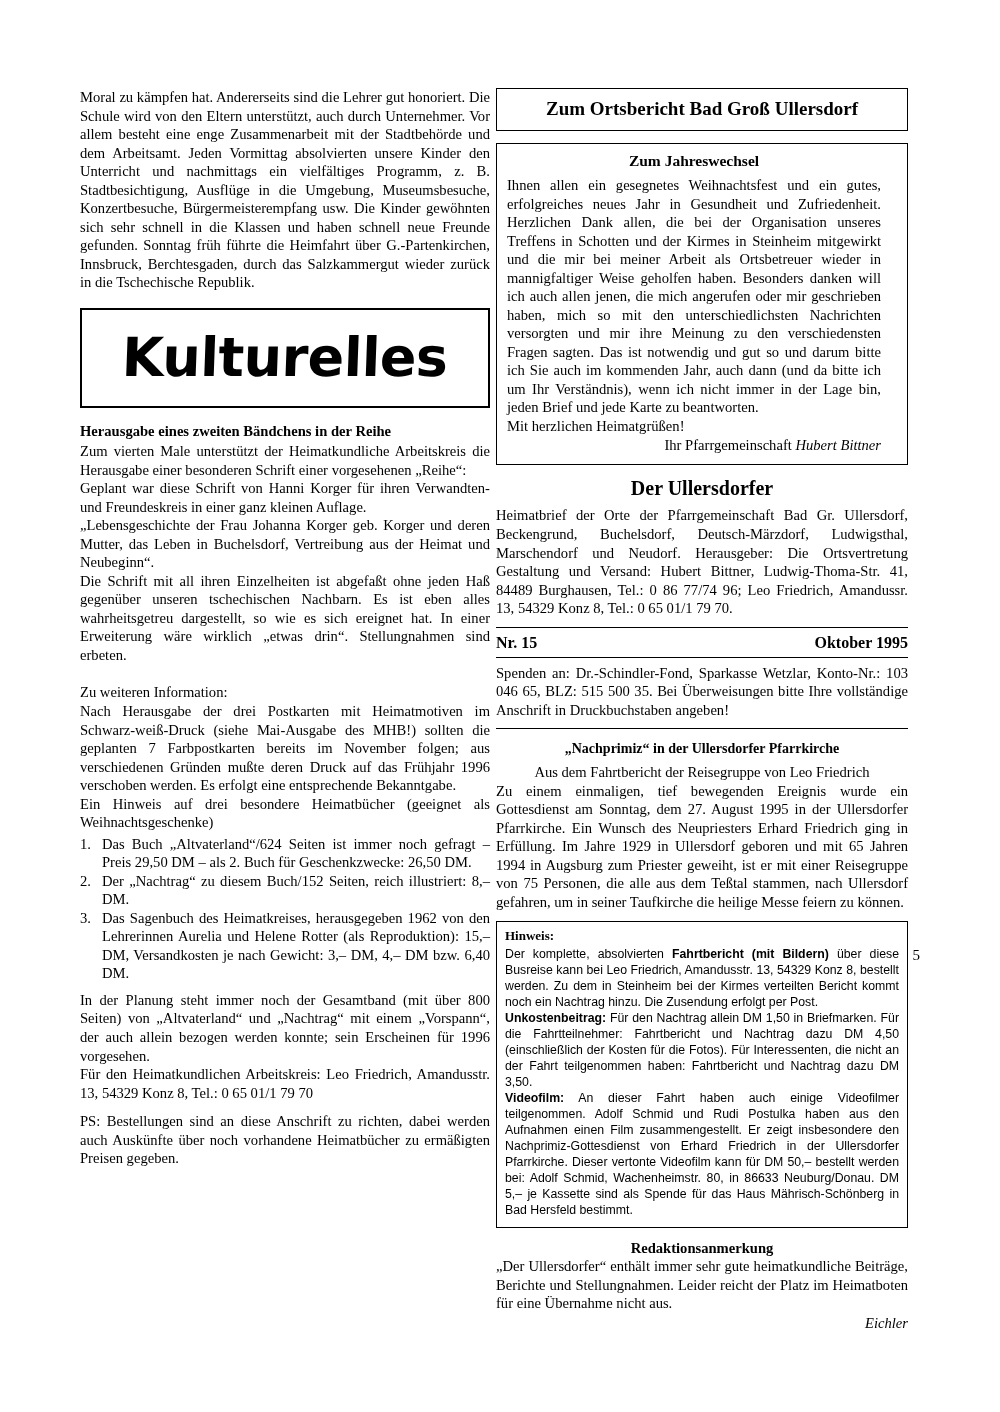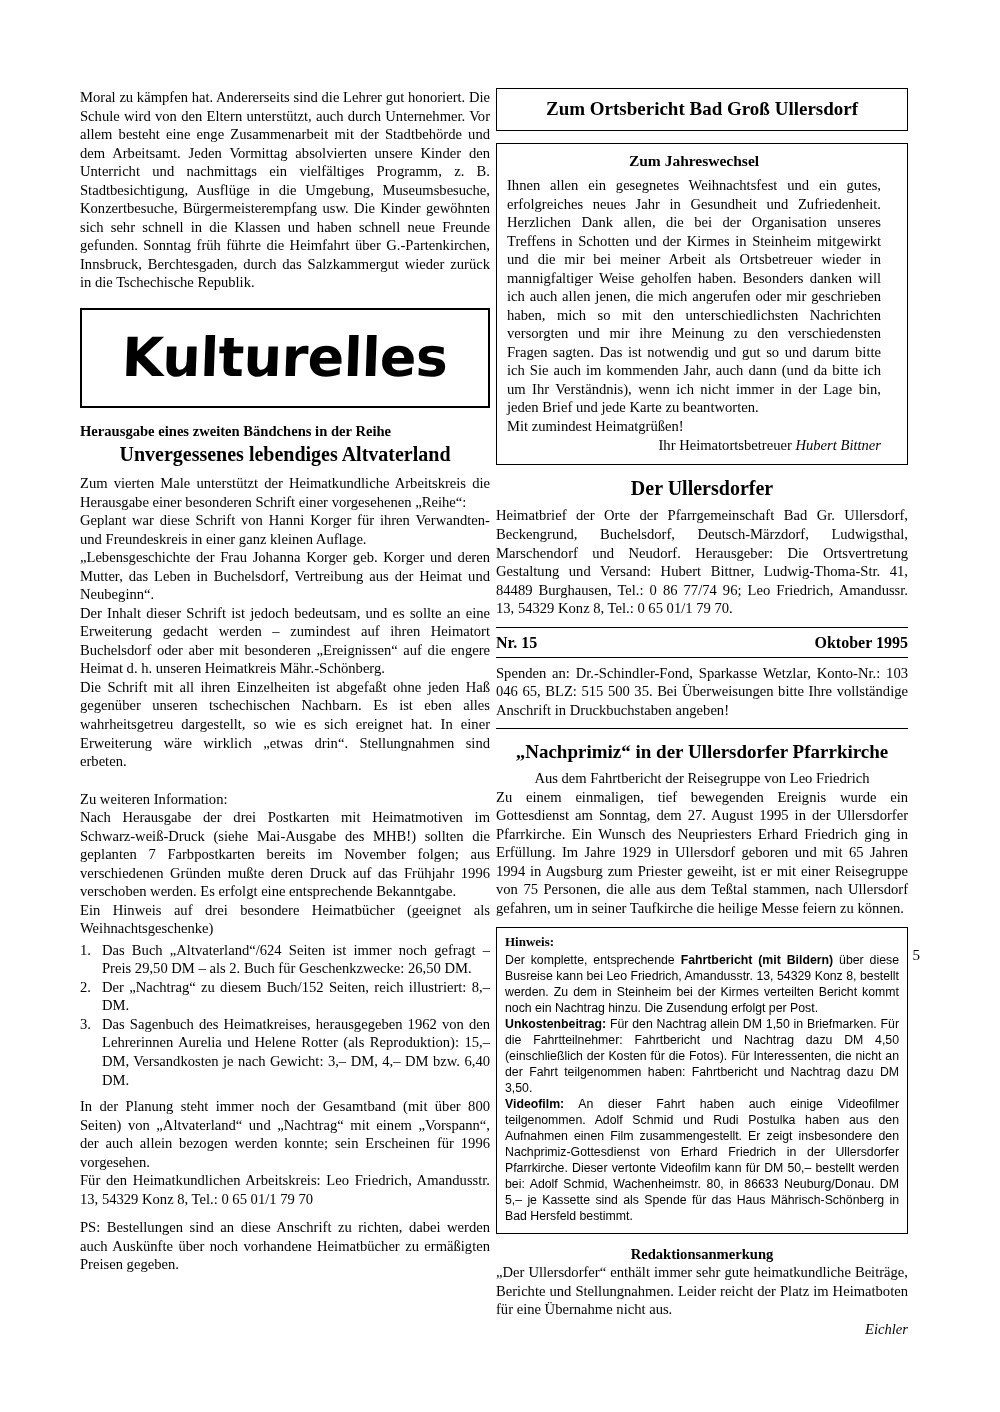--- a/index.html
+++ b/index.html
@@ -163,46 +163,44 @@
     text-align: center;
   }
   .pagenum {
     position: absolute;
     right: 80px;
     bottom: 52px;
     font-size: 15px;
   }
   .nachprimiz {
     font-weight: bold;
-    font-size: 19px;
+    font-size: 14px;
     text-align: center;
     margin: 12px 0 6px 0;
   }
   .indent { text-indent: 22px; }
 </style>
 </head>
 <body>
 
 <div class="page">
 
   <div class="col col-left">
 
     <div class="para">Moral zu kämpfen hat. Andererseits sind die Lehrer gut honoriert. Die Schule wird von den Eltern unterstützt, auch durch Unternehmer. Vor allem besteht eine enge Zusammenarbeit mit der Stadtbehörde und dem Arbeitsamt. Jeden Vormittag absolvierten unsere Kinder den Unterricht und nachmittags ein vielfältiges Programm, z. B. Stadtbesichtigung, Ausflüge in die Umgebung, Museumsbesuche, Konzertbesuche, Bürgermeisterempfang usw. Die Kinder gewöhnten sich sehr schnell in die Klassen und haben schnell neue Freunde gefunden. Sonntag früh führte die Heimfahrt über G.-Partenkirchen, Innsbruck, Berchtesgaden, durch das Salzkammergut wieder zurück in die Tschechische Republik.</div>
 
     <div class="banner">
       <div class="banner-inner">Kulturelles</div>
     </div>
 
     <div class="heading-bold">Herausgabe eines zweiten Bändchens in der Reihe</div>
-    <div class="heading-center-big">Unvergessenes lebendiges Altvaterland</div>
 
     <div class="para">Zum vierten Male unterstützt der Heimatkundliche Arbeitskreis die Herausgabe einer besonderen Schrift einer vorgesehenen „Reihe“:</div>
     <div class="para">Geplant war diese Schrift von Hanni Korger für ihren Verwandten- und Freundeskreis in einer ganz kleinen Auflage.</div>
     <div class="para">„Lebensgeschichte der Frau Johanna Korger geb. Korger und deren Mutter, das Leben in Buchelsdorf, Vertreibung aus der Heimat und Neubeginn“.</div>
-    <div class="para">Der Inhalt dieser Schrift ist jedoch bedeutsam, und es sollte an eine Erweiterung gedacht werden – zumindest auf ihren Heimatort Buchelsdorf oder aber mit besonderen „Ereignissen“ auf die engere Heimat d. h. unseren Heimatkreis Mähr.-Schönberg.</div>
     <div class="para" style="margin-bottom:19px">Die Schrift mit all ihren Einzelheiten ist abgefaßt ohne jeden Haß gegenüber unseren tschechischen Nachbarn. Es ist eben alles wahrheitsgetreu dargestellt, so wie es sich ereignet hat. In einer Erweiterung wäre wirklich „etwas drin“. Stellungnahmen sind erbeten.</div>
     <div class="para">Zu weiteren Information:</div>
     <div class="para">Nach Herausgabe der drei Postkarten mit Heimatmotiven im Schwarz-weiß-Druck (siehe Mai-Ausgabe des MHB!) sollten die geplanten 7 Farbpostkarten bereits im November folgen; aus verschiedenen Gründen mußte deren Druck auf das Frühjahr 1996 verschoben werden. Es erfolgt eine entsprechende Bekanntgabe.</div>
     <div class="para">Ein Hinweis auf drei besondere Heimatbücher (geeignet als Weihnachtsgeschenke)</div>
 
     <ol class="numlist">
       <li>
         <span class="num">1.</span>
         <span>Das Buch „Altvaterland“/624 Seiten ist immer noch gefragt – Preis 29,50 DM – als 2. Buch für Geschenkzwecke: 26,50 DM.</span>
       </li>
@@ -224,23 +222,23 @@
 
   <div class="col col-right">
 
     <div class="box" style="padding:9px 6px 10px 6px; margin-bottom:12px;">
       <div style="font-weight:bold;font-size:19px;text-align:center;">Zum Ortsbericht Bad Groß Ullersdorf</div>
     </div>
 
     <div class="box" style="padding:8px 26px 10px 10px;">
       <div class="heading-center-small" style="font-size:15.5px;margin-bottom:6px;">Zum Jahreswechsel</div>
       <div class="para">Ihnen allen ein gesegnetes Weihnachtsfest und ein gutes, erfolgreiches neues Jahr in Gesundheit und Zufriedenheit. Herzlichen Dank allen, die bei der Organisation unseres Treffens in Schotten und der Kirmes in Steinheim mitgewirkt und die mir bei meiner Arbeit als Ortsbetreuer wieder in mannigfaltiger Weise geholfen haben. Besonders danken will ich auch allen jenen, die mich angerufen oder mir geschrieben haben, mich so mit den unterschiedlichsten Nachrichten versorgten und mir ihre Meinung zu den verschiedensten Fragen sagten. Das ist notwendig und gut so und darum bitte ich Sie auch im kommenden Jahr, auch dann (und da bitte ich um Ihr Verständnis), wenn ich nicht immer in der Lage bin, jeden Brief und jede Karte zu beantworten.</div>
-      <div class="para" style="text-align:left;">Mit zumindest Heimatgrüßen!</div>
+      <div class="para" style="text-align:left;">Mit herzlichen Heimatgrüßen!</div>
       <div class="sig">
-        <span>Ihr Heimatortsbetreuer </span><span class="ital">Hubert Bittner</span>
+        <span>Ihr Pfarrgemeinschaft </span><span class="ital">Hubert Bittner</span>
       </div>
     </div>
 
     <div style="margin-top:2px;">
       <div class="heading-center-mid" style="font-size:20px;margin-bottom:6px;">Der Ullersdorfer</div>
       <div class="para">Heimatbrief der Orte der Pfarrgemeinschaft Bad Gr. Ullersdorf, Beckengrund, Buchelsdorf, Deutsch-Märzdorf, Ludwigsthal, Marschendorf und Neudorf.     Herausgeber: Die Ortsvertretung Gestaltung und Versand: Hubert Bittner, Ludwig-Thoma-Str. 41, 84489 Burghausen, Tel.: 0 86 77/74 96; Leo Friedrich, Amandussr. 13, 54329 Konz 8, Tel.: 0 65 01/1 79 70.</div>
       <hr class="rule">
       <div class="issueline">
         <span>Nr. 15</span>
         <span>Oktober 1995</span>
@@ -249,21 +247,21 @@
       <div class="para">Spenden an: Dr.-Schindler-Fond, Sparkasse Wetzlar, Konto-Nr.: 103 046 65, BLZ: 515 500 35. Bei Überweisungen bitte Ihre vollständige Anschrift in Druckbuchstaben angeben!</div>
       <hr class="rule">
     </div>
 
     <div class="nachprimiz">„Nachprimiz“ in der Ullersdorfer Pfarrkirche</div>
     <div class="para indent" style="text-align:center;text-indent:0;">Aus dem Fahrtbericht der Reisegruppe von Leo Friedrich</div>
     <div class="para">Zu einem einmaligen, tief bewegenden Ereignis wurde ein Gottesdienst am Sonntag, dem 27. August 1995 in der Ullersdorfer Pfarrkirche. Ein Wunsch des Neupriesters Erhard Friedrich ging in Erfüllung. Im Jahre 1929 in Ullersdorf geboren und mit 65 Jahren 1994 in Augsburg zum Priester geweiht, ist er mit einer Reisegruppe von 75 Personen, die alle aus dem Teßtal stammen, nach Ullersdorf gefahren, um in seiner Taufkirche die heilige Messe feiern zu können.</div>
 
     <div class="hinweis">
       <div class="h-title">Hinweis:</div>
-      <p><span>Der komplette, entsprechende </span><b>Fahrtbericht (mit Bildern)</b><span> über diese Busreise kann bei Leo Friedrich, Amandusstr. 13, 54329 Konz 8, bestellt werden. Zu dem in Steinheim bei der Kirmes verteilten Bericht kommt noch ein Nachtrag hinzu. Die Zusendung erfolgt per Post.</span></p>
+      <p><span>Der komplette, absolvierten </span><b>Fahrtbericht (mit Bildern)</b><span> über diese Busreise kann bei Leo Friedrich, Amandusstr. 13, 54329 Konz 8, bestellt werden. Zu dem in Steinheim bei der Kirmes verteilten Bericht kommt noch ein Nachtrag hinzu. Die Zusendung erfolgt per Post.</span></p>
       <p><b>Unkostenbeitrag:</b><span> Für den Nachtrag allein DM 1,50 in Briefmarken. Für die Fahrtteilnehmer: Fahrtbericht und Nachtrag dazu DM 4,50 (einschließlich der Kosten für die Fotos). Für Interessenten, die nicht an der Fahrt teilgenommen haben: Fahrtbericht und Nachtrag dazu DM 3,50.</span></p>
       <p><b>Videofilm:</b><span> An dieser Fahrt haben auch einige Videofilmer teilgenommen. Adolf Schmid und Rudi Postulka haben aus den Aufnahmen einen Film zusammengestellt. Er zeigt insbesondere den Nachprimiz-Gottesdienst von Erhard Friedrich in der Ullersdorfer Pfarrkirche. Dieser vertonte Videofilm kann für DM 50,– bestellt werden bei: Adolf Schmid, Wachenheimstr. 80, in 86633 Neuburg/Donau. DM 5,– je Kassette sind als Spende für das Haus Mährisch-Schönberg in Bad Hersfeld bestimmt.</span></p>
     </div>
 
     <div class="redak">
       <div class="redak-title">Redaktionsanmerkung</div>
       <div class="para">„Der Ullersdorfer“ enthält immer sehr gute heimatkundliche Beiträge, Berichte und Stellungnahmen. Leider reicht der Platz im Heimatboten für eine Übernahme nicht aus.</div>
       <div class="sig ital">Eichler</div>
     </div>
 

